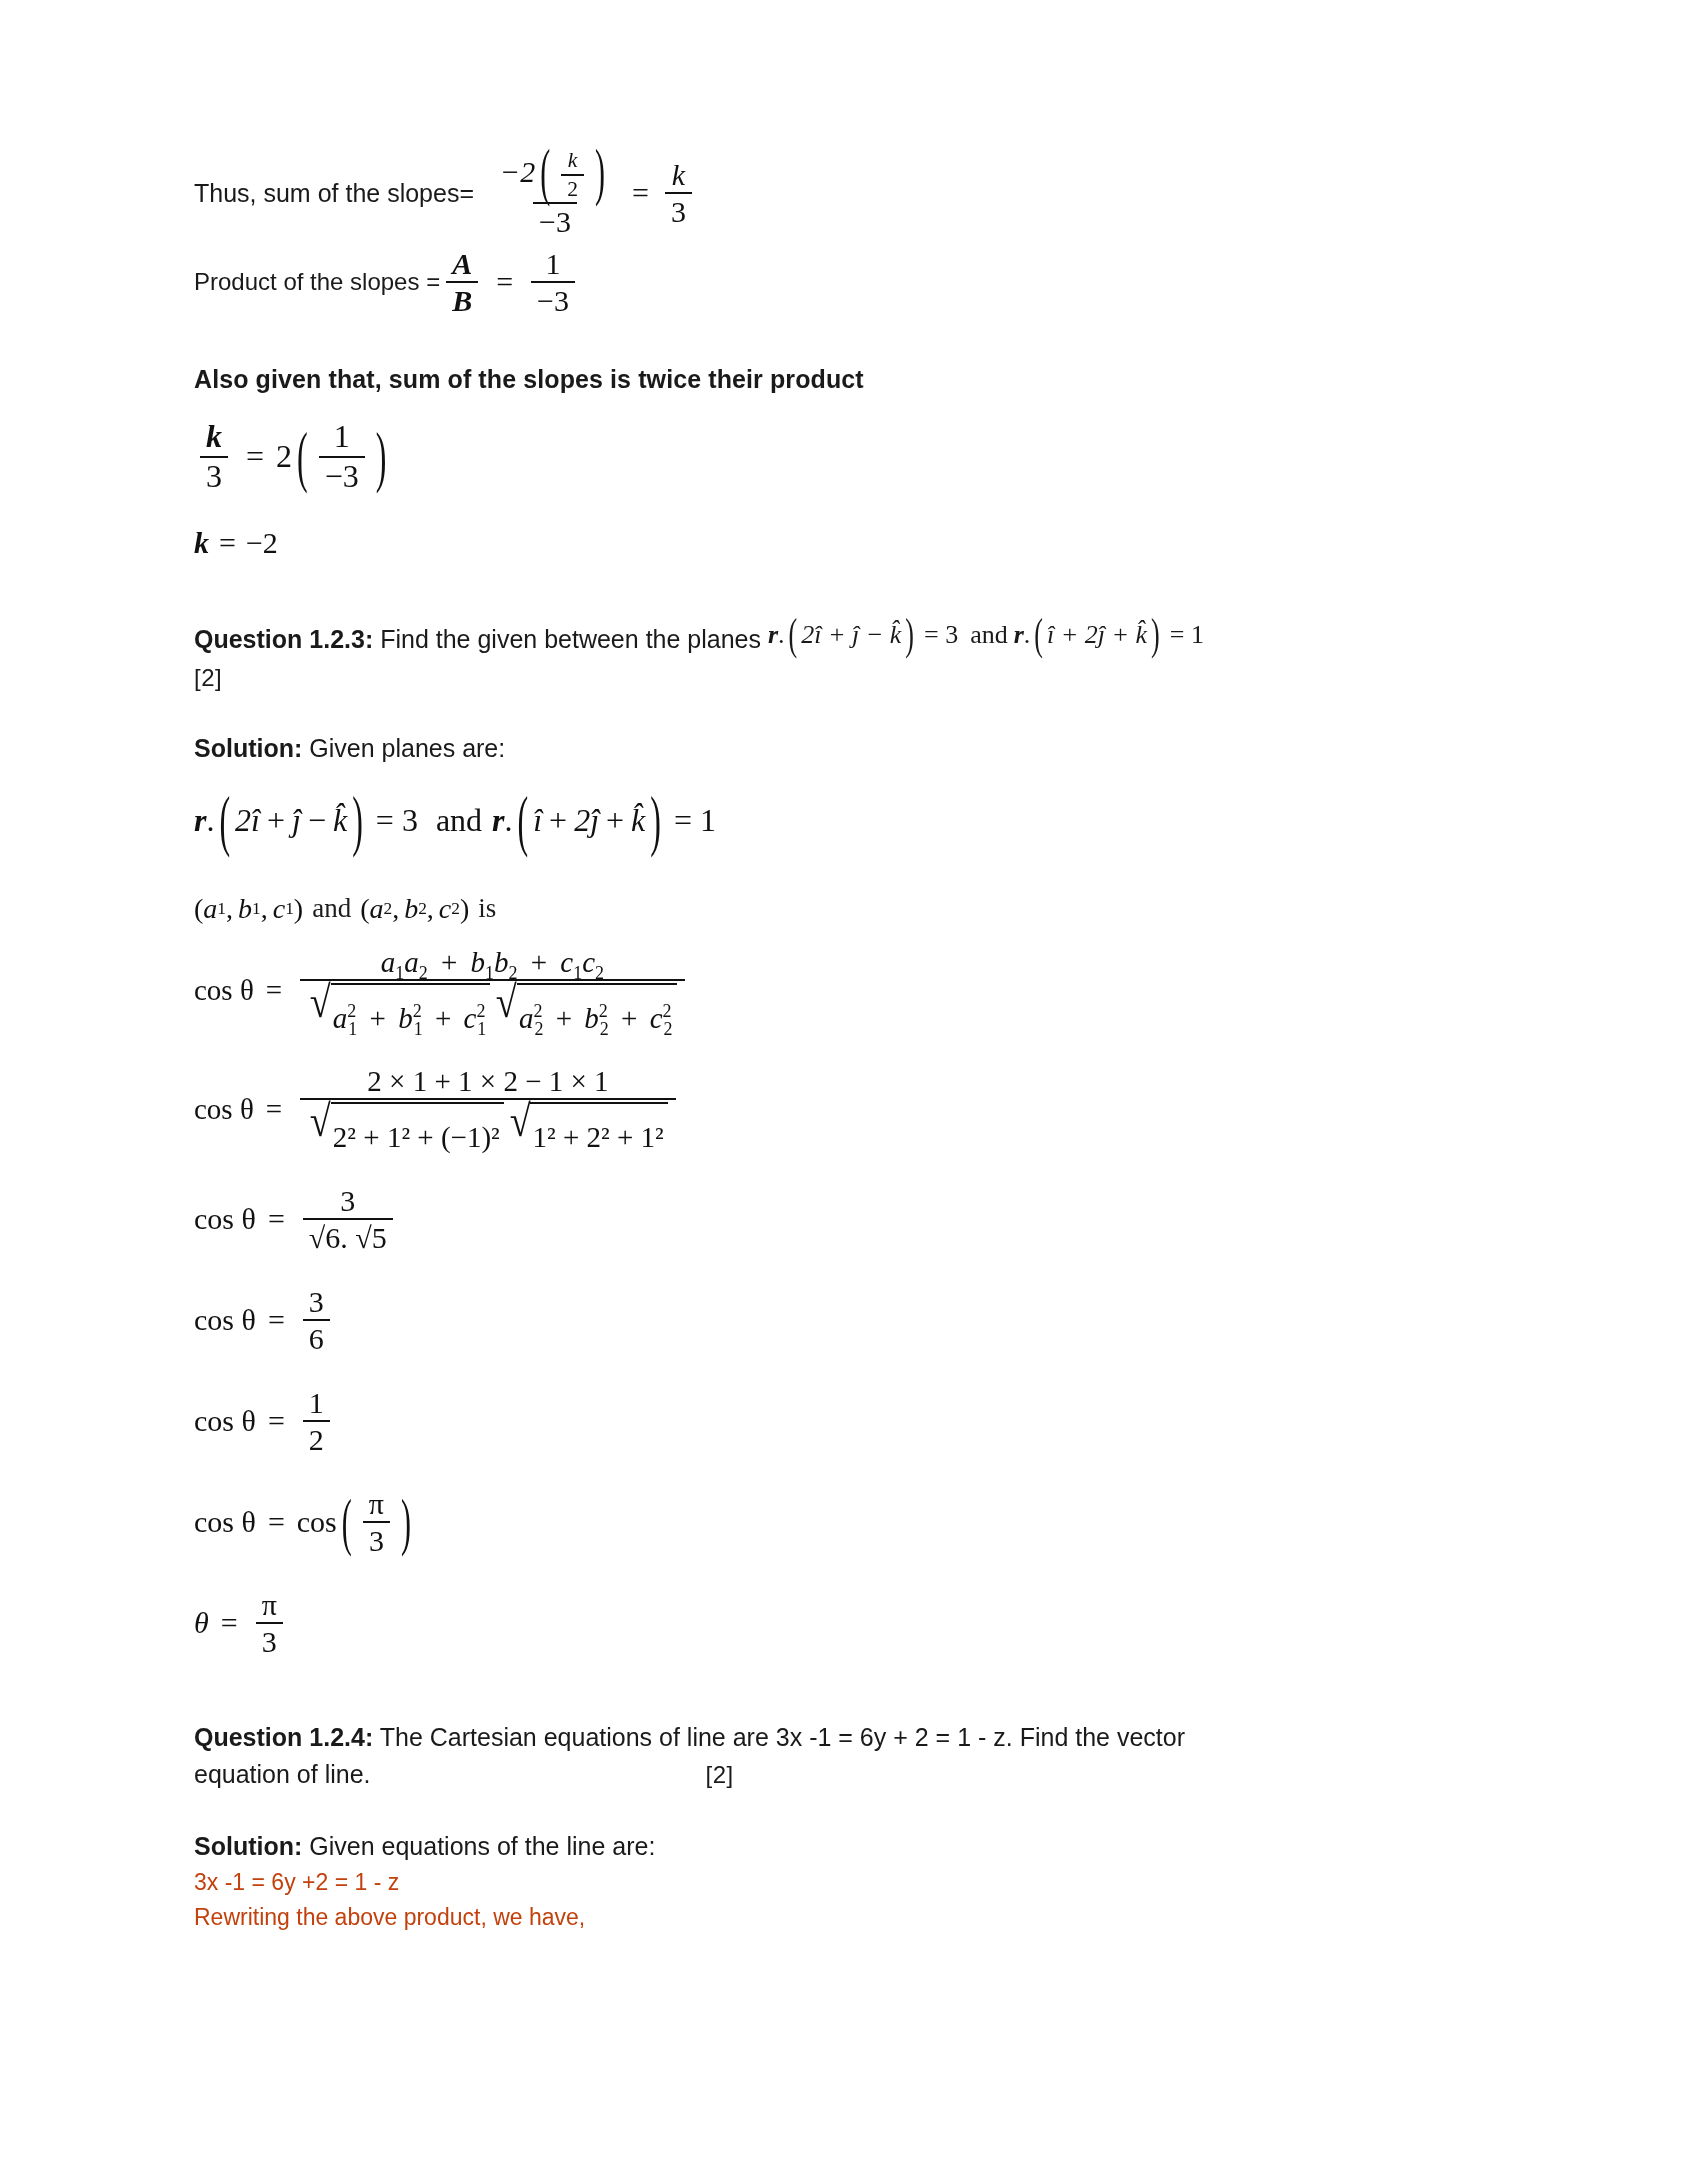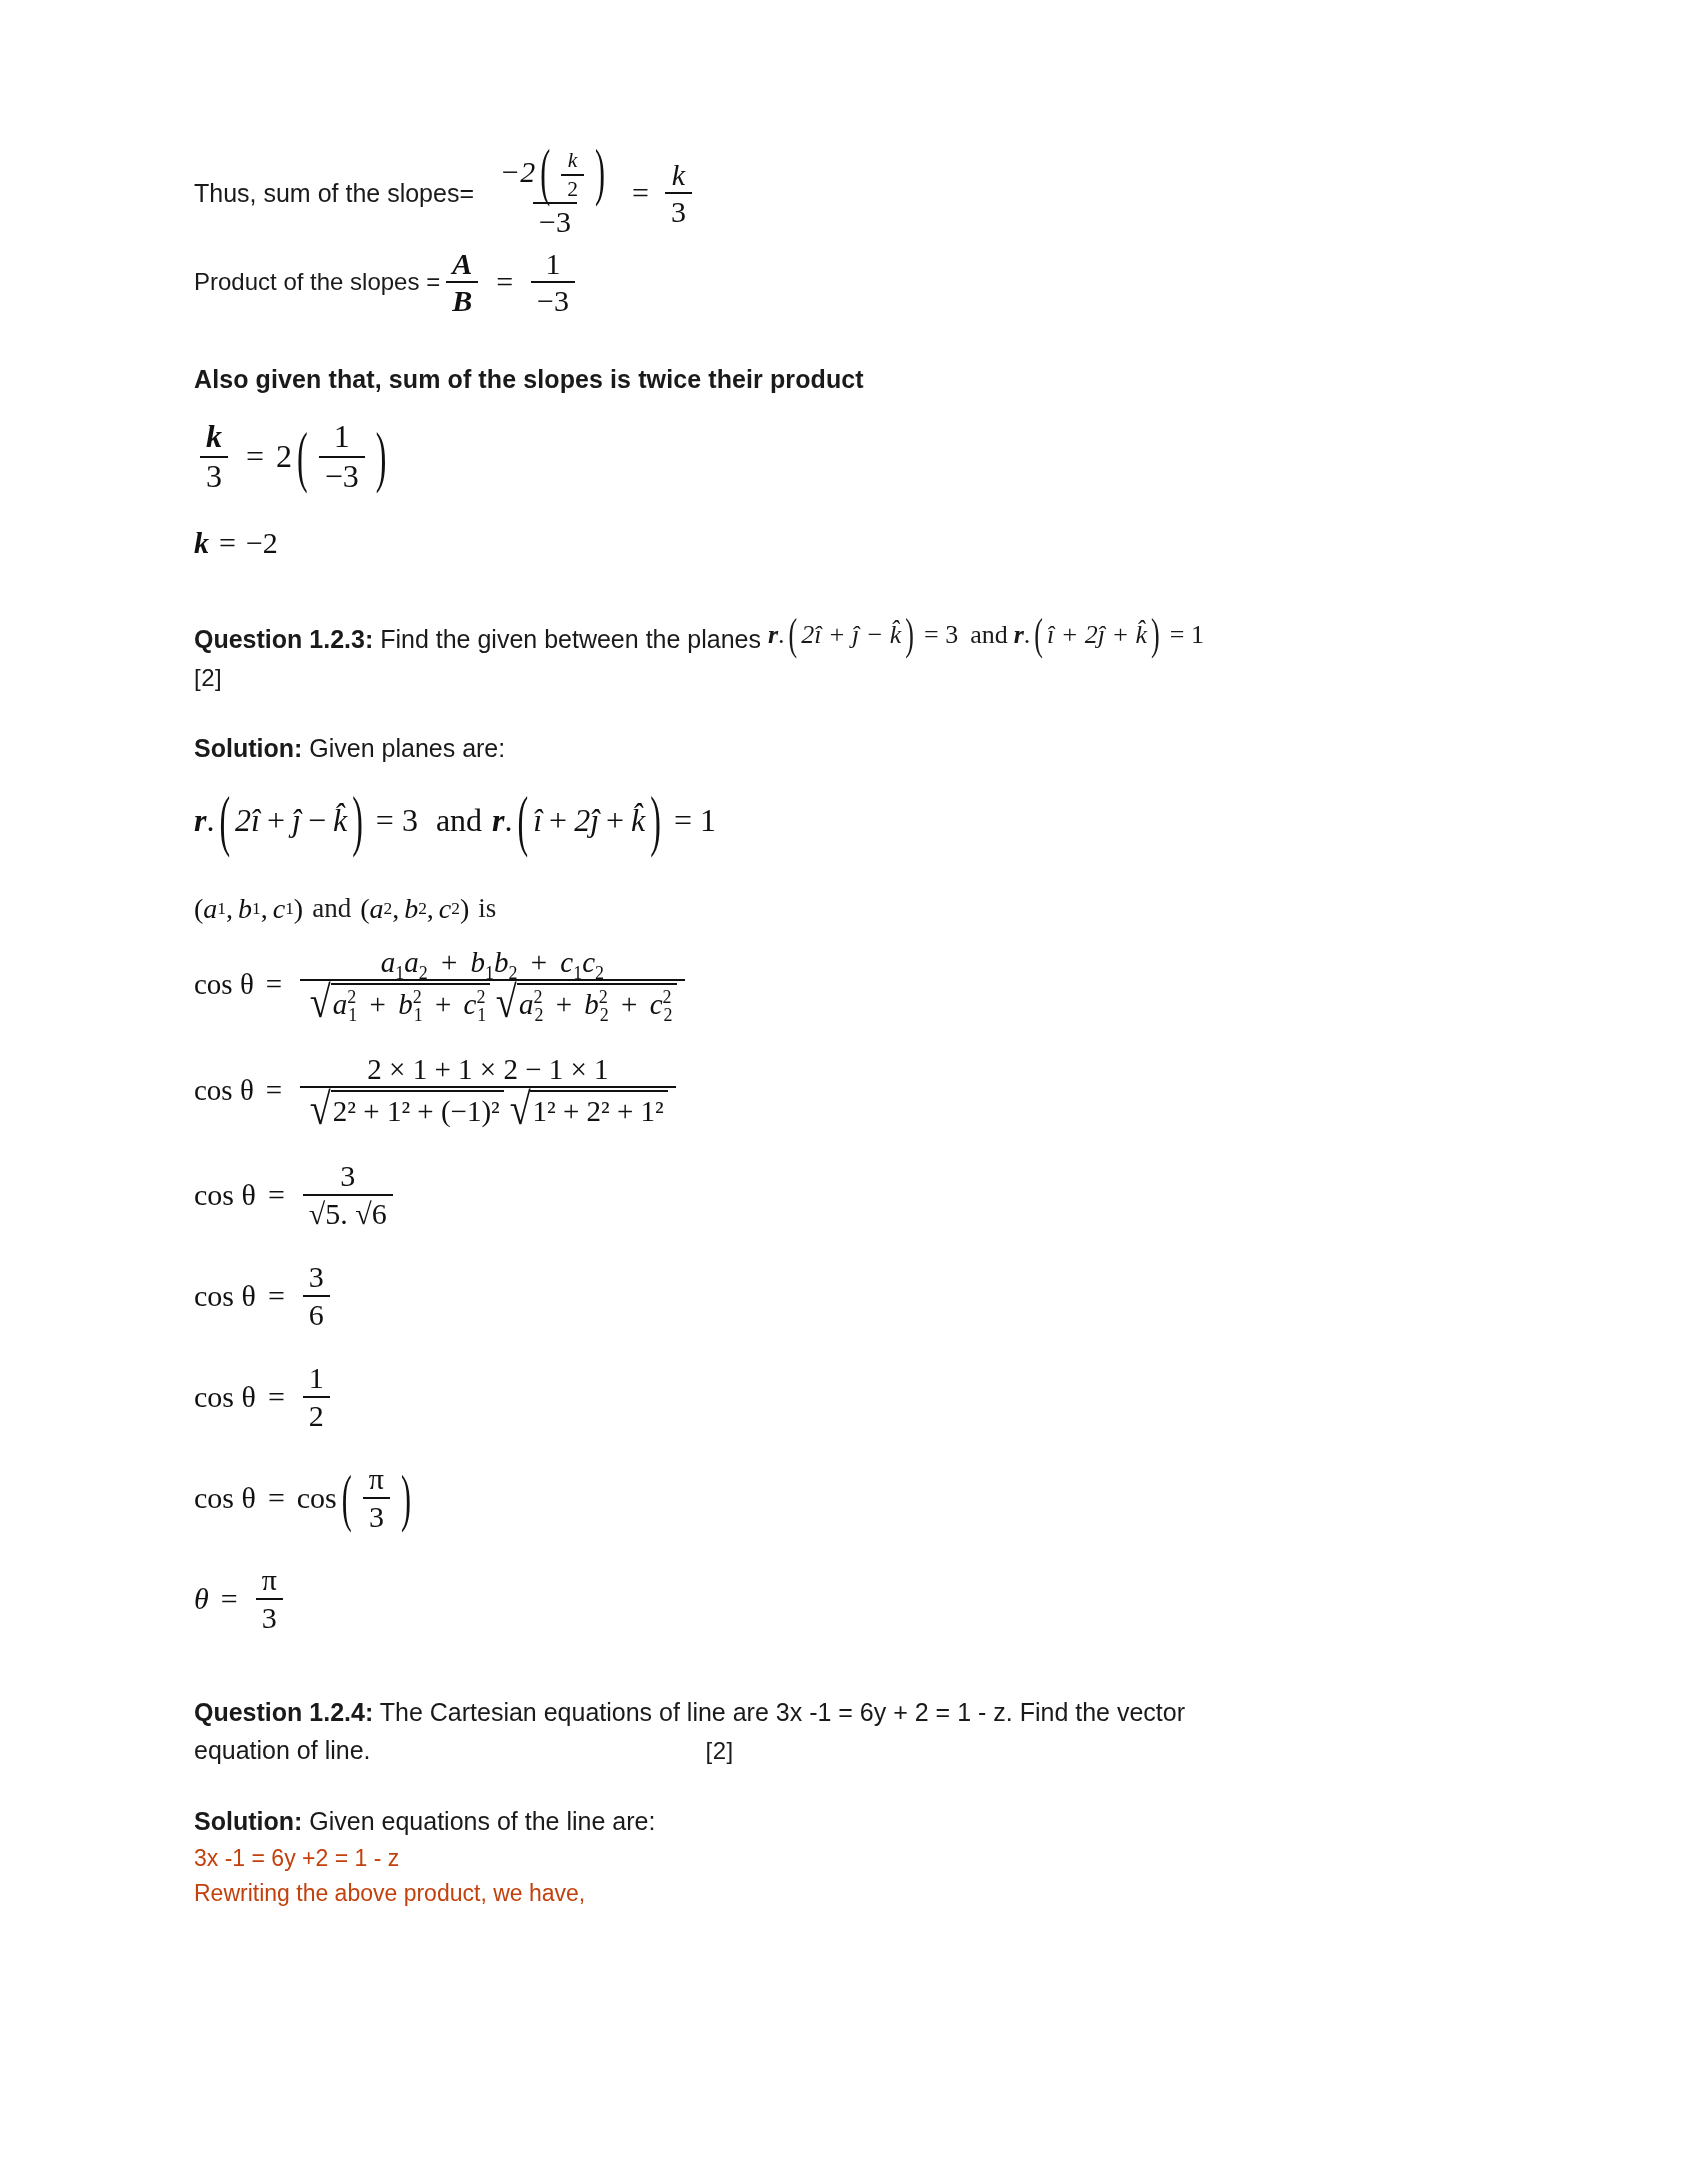--- a/index.html
+++ b/index.html
@@ -92,21 +92,21 @@
     margin: 0 2px;
   }
   .sqrt > .radsym {
     font-size: 1.55em;
     line-height: 0.85;
     transform: scaleX(0.85);
     margin-right: -2px;
   }
   .sqrt > .radbody {
     border-top: 2px solid #111;
-    padding: 4px 4px 0 2px;
+    padding: 18px 4px 0 2px;
   }
 
   .eqline { margin-bottom: 10px; }
 
   
   #block-sum-slopes { font-size: 30px; margin-top: 0; }
   #block-sum-slopes .label {
     font-family: "Liberation Sans", sans-serif;
     font-size: 25px;
     color: #1a1a1a;
@@ -377,21 +377,21 @@
       </span>
     </div>
 
     <div class="spacer-sm"></div>
 
     <div class="math eqline" id="eq-cos-sqrt6">
       <span>cos θ</span>
       <span style="margin:0 12px;">=</span>
       <span class="frac wide">
         <span class="num">3</span>
-        <span class="den">√5. √6</span>
+        <span class="den">√6. √5</span>
       </span>
     </div>
 
     <div class="spacer-sm"></div>
 
     <div class="math eqline" id="eq-cos-3-6">
       <span>cos θ</span>
       <span style="margin:0 12px;">=</span>
       <span class="frac">
         <span class="num">3</span>

